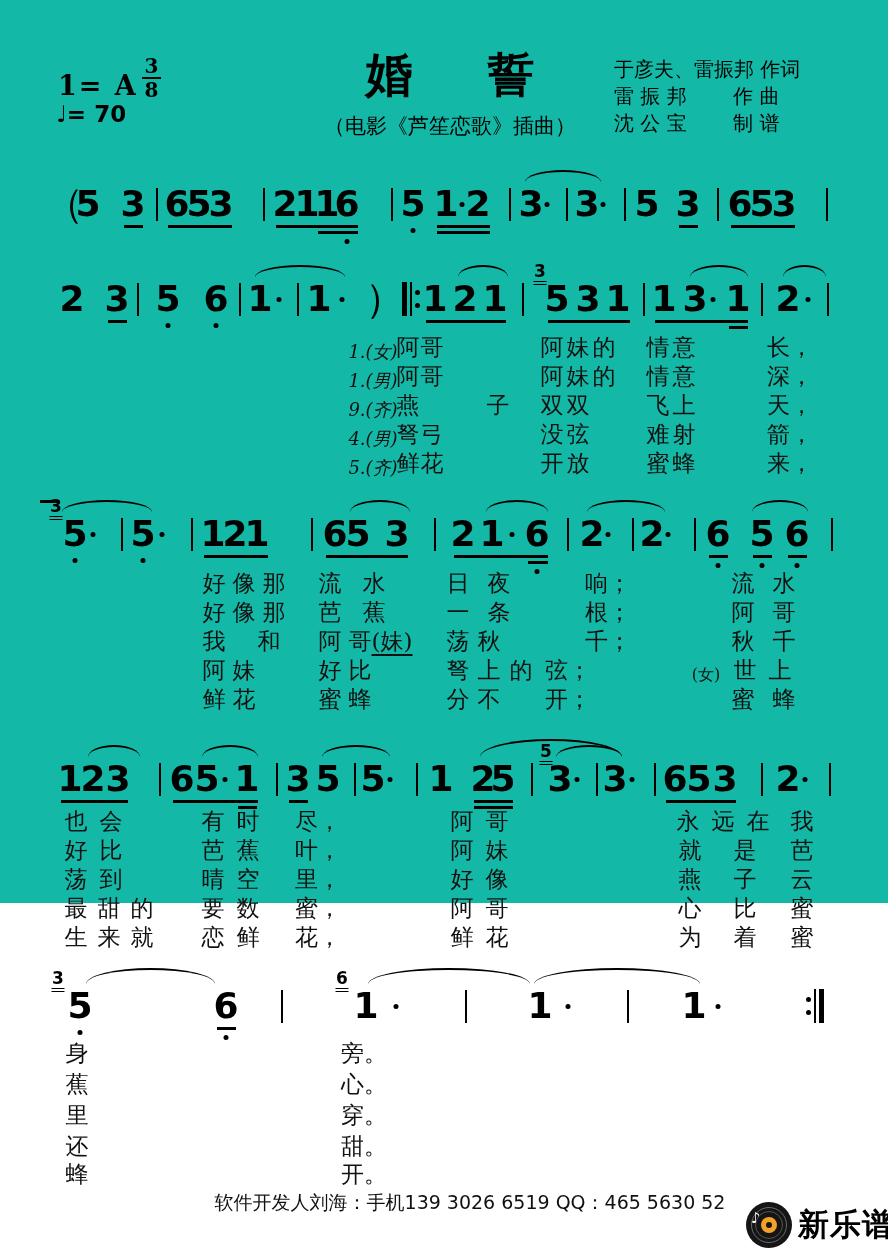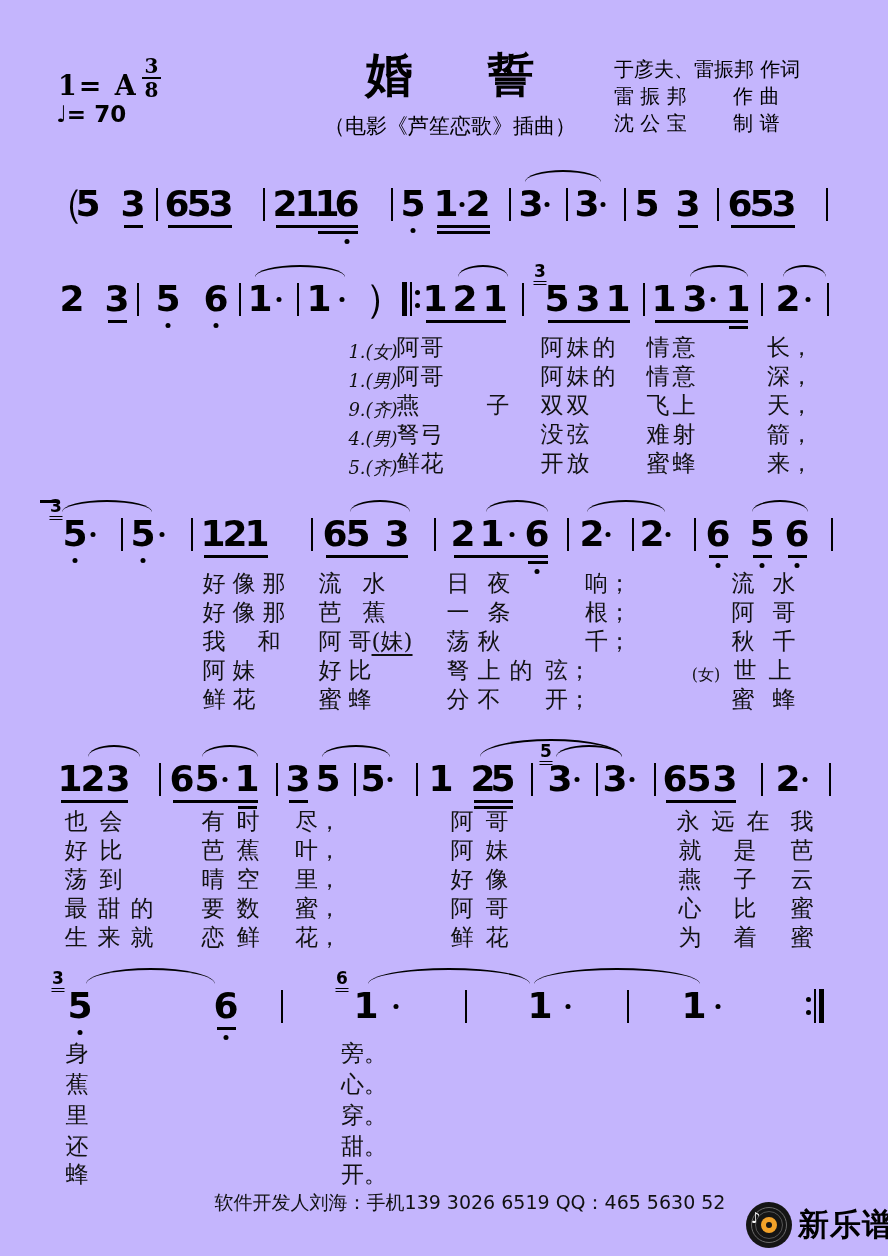--- a/index.html
+++ b/index.html
@@ -1,18 +1,18 @@
 <!DOCTYPE html>
 <html><head>
 <meta charset="utf-8">
 <style>
   *{margin:0;padding:0;box-sizing:border-box}
   html,body{width:888px;height:1256px;background:#fff}
   body{font-family:"DejaVu Sans","Liberation Sans",sans-serif;position:relative;overflow:hidden;color:#000}
-  .page{position:absolute;left:0;top:0;width:888px;height:1256px;background:#c4b5fd}
+  .page{position:absolute;left:0;top:0;width:888px;height:903px;background:#14b8a6}
 
   
   .keysig{position:absolute;left:58px;top:70px;font-size:27px;font-weight:700;letter-spacing:2px;font-family:"DejaVu Serif","Liberation Serif",serif}
   .frac{position:absolute;left:142px;top:56px;text-align:center;font-weight:700;font-size:20px;line-height:20px;font-family:"DejaVu Serif","Liberation Serif",serif}
   .frac .bar{display:block;width:19px;height:2px;background:#000;margin:1px auto}
   .tempo{position:absolute;left:56px;top:101px;font-size:23px;font-weight:700}
   .title{position:absolute;left:450px;top:50px;transform:translateX(-50%);display:flex;gap:75px;font-size:47px;line-height:50px;font-weight:900;font-family:"DejaVu Serif","Liberation Serif",serif;white-space:nowrap}
   .subtitle{position:absolute;left:450px;top:112px;transform:translateX(-50%);font-size:21px;font-family:"DejaVu Serif","Liberation Serif",serif;white-space:nowrap}
   .credits{position:absolute;left:614px;top:56px;font-size:20px;line-height:27px;font-family:"DejaVu Serif","Liberation Serif",serif;white-space:nowrap}
 

